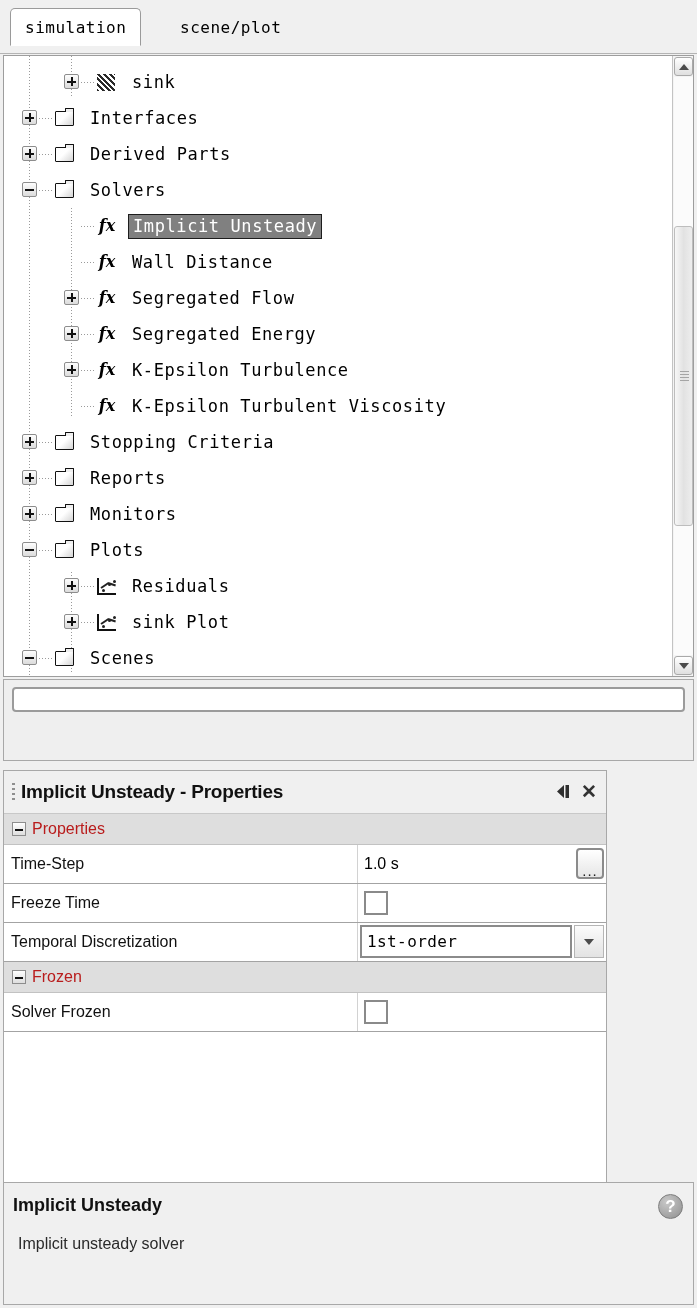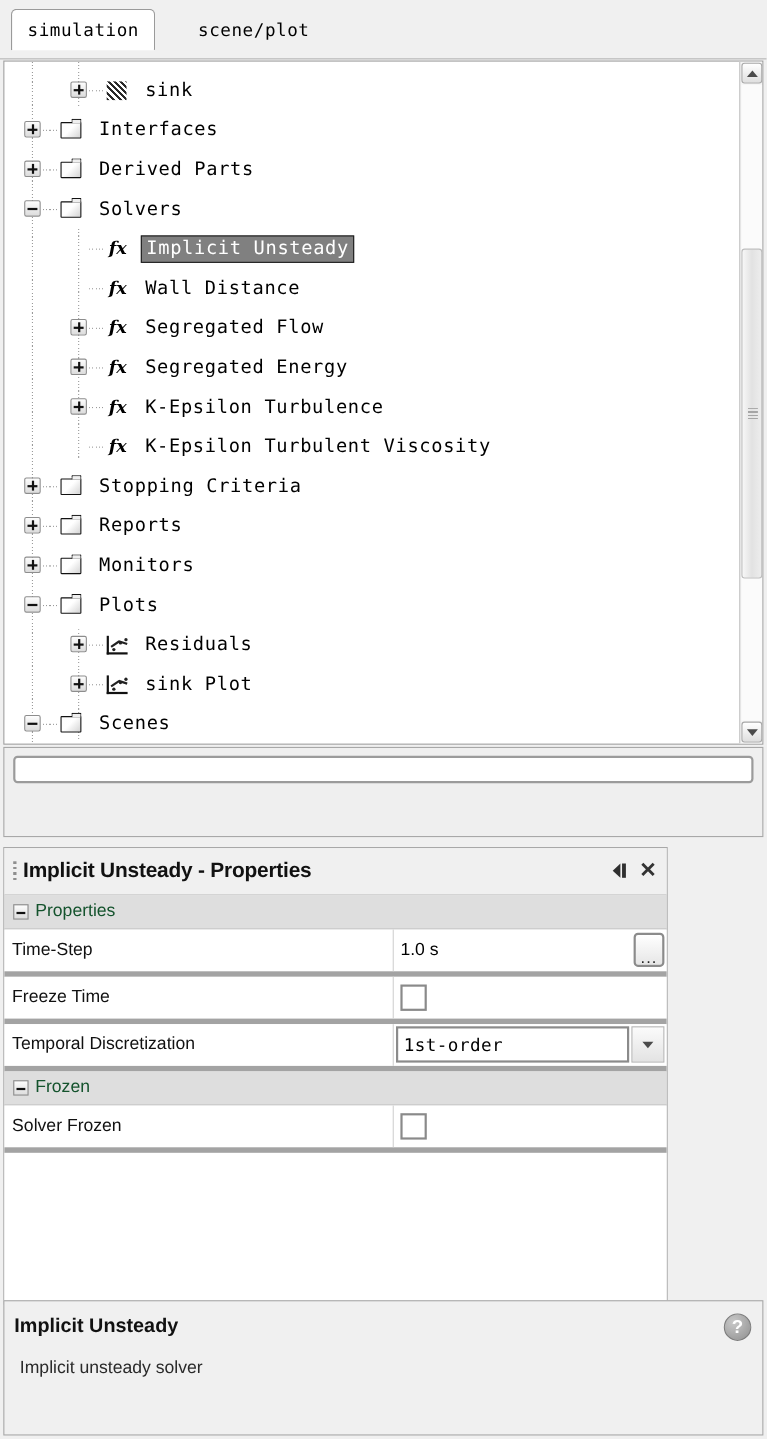--- a/index.html
+++ b/index.html
@@ -110,23 +110,23 @@
     background-image:repeating-linear-gradient(to bottom,#8f8f8f 0 2px,transparent 2px 5px);}
   .proptitle{position:absolute;left:17px;top:10px;font-size:19px;font-weight:bold;color:#111;letter-spacing:-.2px;}
   .winbtn{position:absolute;top:9px;width:22px;height:22px;display:flex;align-items:center;justify-content:center;}
   .winbtn.min{right:32px;} .winbtn.close{right:6px;font-size:19px;font-weight:bold;color:#333;}
 
   .grpheader{position:relative;height:30px;background:#dedede;border-bottom:1px solid #c2c2c2;
     display:flex;align-items:center;}
   .grpbox{width:14px;height:14px;margin-left:8px;box-sizing:border-box;border:1px solid #8d8d8d;
     background:linear-gradient(#fdfdfd,#dedede);position:relative;flex:none;}
   .grpbox:before{content:"";position:absolute;left:2px;top:6px;width:8px;height:2px;background:#111;}
-  .grptext{margin-left:6px;font-size:16px;color:#14532d;}
-
-  .prow{position:relative;height:38px;border-bottom:5px solid #a3a3a3;background:#ffffff;display:flex;align-items:center;}
+  .grptext{margin-left:6px;font-size:16px;color:#b91c1c;}
+
+  .prow{position:relative;height:38px;border-bottom:1px solid #a3a3a3;background:#ffffff;display:flex;align-items:center;}
   .pname{width:354px;box-sizing:border-box;padding-left:7px;font-size:16px;color:#111;
     border-right:1px solid #d2d2d2;height:100%;display:flex;align-items:center;}
   .pval{flex:1;height:100%;display:flex;align-items:center;padding-left:6px;position:relative;}
   .mono{font-family:"DejaVu Sans Mono","Liberation Mono",monospace;font-size:16px;letter-spacing:.4px;}
   .chk{width:24px;height:24px;box-sizing:border-box;border:2px solid #8a8a8a;background:#ffffff;}
   .ellipsisbtn{position:absolute;right:2px;top:3px;width:28px;height:31px;box-sizing:border-box;
     border:2px solid #8b8b8b;border-radius:4px;background:linear-gradient(#ffffff,#e6e6e6);
     display:flex;align-items:flex-end;justify-content:center;font-size:15px;line-height:12px;color:#222;letter-spacing:1px;}
   .comboinput{position:absolute;left:2px;top:2px;right:34px;height:33px;box-sizing:border-box;
     background:#fff;border:2px solid #8b8b8b;display:flex;align-items:center;padding-left:5px;}

